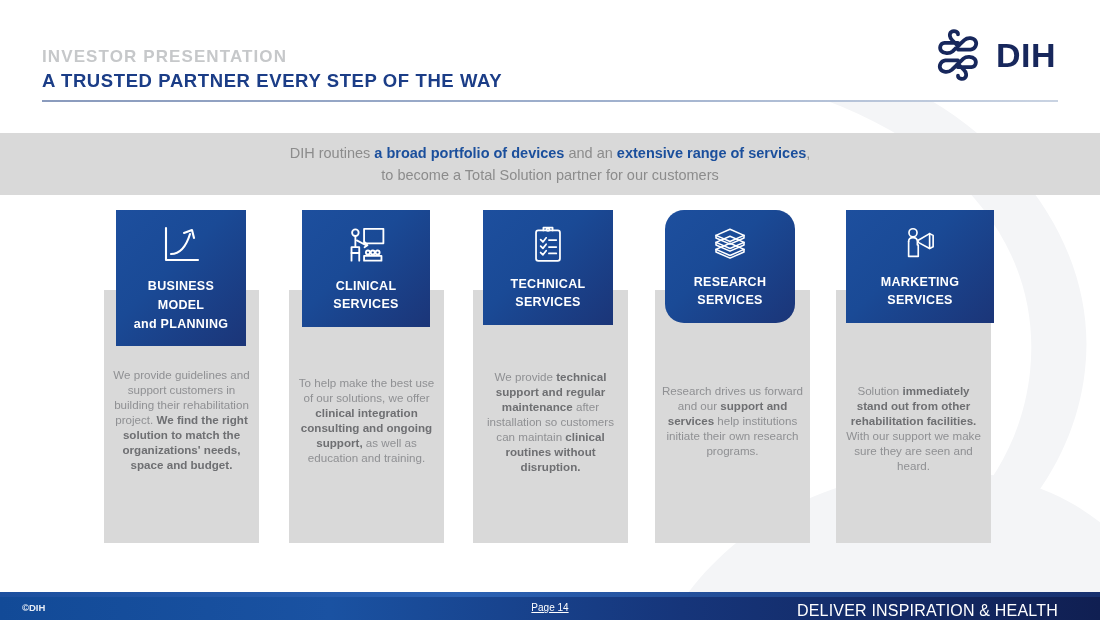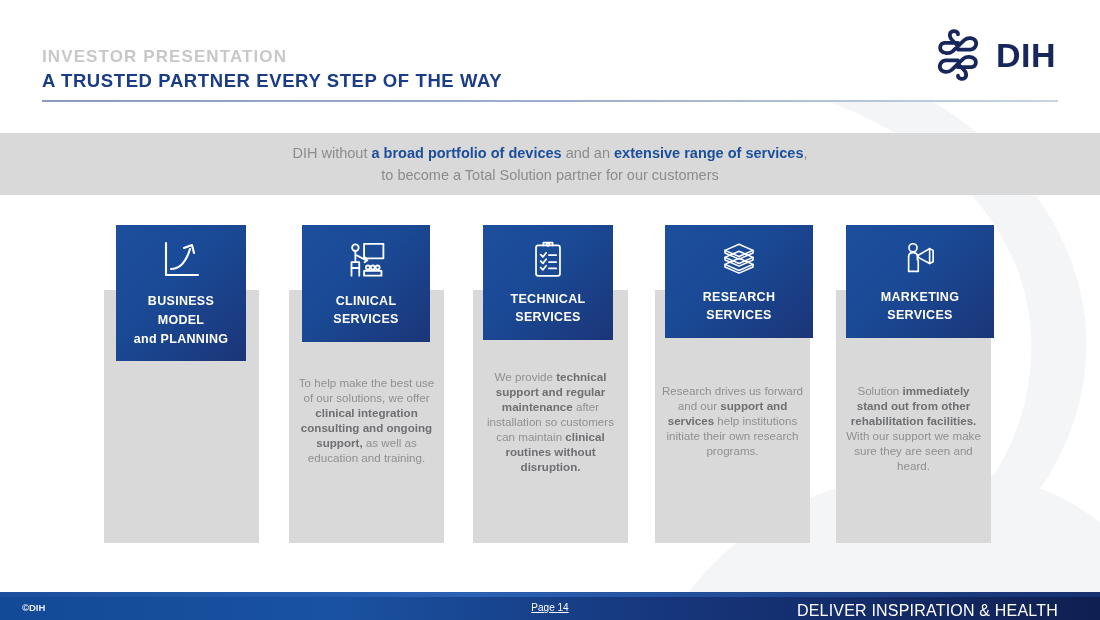--- a/index.html
+++ b/index.html
@@ -46,42 +46,42 @@
   .banner-line b { color:#1b4f9c; font-weight:bold;text-align:right; }
 
   
   .cards { position:absolute; left:0; top:205px; width:1100px; height:360px; z-index:2; }
   .card { position:absolute; top:0; width:200px; height:360px; }
   .card-panel {
     position:absolute; left:0; top:85px; width:155px; height:253px;
     background:#d9d9d9;
   }
   .card-head {
-    position:absolute; top:20px; width:130px; min-height:110px;
+    position:absolute; top:5px; width:130px; min-height:110px;
     background:linear-gradient(135deg,#1d4f9e 0%,#1a4a96 42%,#1b3578 100%);
     display:flex; flex-direction:column; align-items:center;
     padding:14px 8px 13px;
   }
   .card-icon { width:44px; height:44px; display:block; margin-bottom:10px; }
   .card-title {
     color:#ffffff; font-size:12.5px; font-weight:bold; text-align:center;
     line-height:1.5; letter-spacing:0.3px;
   }
   .card-body {
     position:absolute; left:0; width:155px;
     font-size:11.6px; color:#8f9093; line-height:1.29; text-align:center;
     padding:0 5px;
   }
   .card-body b { color:#6e6f72; font-weight:bold; }
 
   
   .c1 { left:92px; }  .c1 .card-panel { left:12px; }  .c1 .card-head { left:24px; width:130px; }
   .c2 { left:277px; } .c2 .card-panel { left:12px; }  .c2 .card-head { left:25px; width:128px; }
   .c3 { left:461px; } .c3 .card-panel { left:12px; }  .c3 .card-head { left:22px; width:130px; }
-  .c4 { left:643px; } .c4 .card-panel { left:12px; }  .c4 .card-head { left:22px; width:148px; }
+  .c4 { left:643px; } .c4 .card-panel { left:12px; }  .c4 .card-head { left:22px; width:130px;border-radius:19px; }
   .c5 { left:824px; } .c5 .card-panel { left:12px; }  .c5 .card-head { left:22px; width:148px; }
 
   .c1 .card-body { left:12px; top:163px; }
   .c2 .card-body { left:12px; top:171px; }
   .c3 .card-body { left:12px; top:165px; }
   .c4 .card-body { left:12px; top:179px; }
   .c5 .card-body { left:12px; top:179px; }
 
   .c1 .card-head { padding-top:13px; }
   .c2 .card-head { height:117px; }
@@ -134,41 +134,44 @@
         <path d="M30 40 L 23 46.5 C 19 50, 12.5 49, 10.5 45.5
                  C 8.5 42, 11 36.5, 16 36 L 30 36"></path>
       </g>
     </svg>
     <div class="logo-word">DIH</div>
   </div>
 </div>
 
 <div class="banner">
   <div class="banner-line">
-    <span>DIH without </span><b>a broad portfolio of devices</b><span> and an </span><b>extensive range of services</b><span>,</span>
+    <span>DIH routines </span><b>a broad portfolio of devices</b><span> and an </span><b>extensive range of services</b><span>,</span>
   </div>
   <div class="banner-line">to become a Total Solution partner for our customers</div>
 </div>
 
 <div class="cards">
 
   <div class="card c1">
     <div class="card-panel"></div>
     <div class="card-head">
       <svg class="card-icon" viewBox="0 0 44 44">
         <g fill="none" stroke="#ffffff" stroke-width="2.1" stroke-linecap="round" stroke-linejoin="round">
           <path d="M7 5 L7 37 L39 37"></path>
           <path d="M12 31 C 20 31, 27 24, 31 11"></path>
           <path d="M25 10 L33 7 L35 15"></path>
         </g>
       </svg>
       <div class="card-title">
         <span>BUSINESS MODEL</span><br>
         <span>and PLANNING</span>
       </div>
+    </div>
+    <div class="card-body">
+      <span>We provide guidelines and support customers in building their rehabilitation project. </span><b>We find the right solution to match the organizations' needs, space and budget.</b>
     </div>
   </div>
 
   <div class="card c2">
     <div class="card-panel"></div>
     <div class="card-head">
       <svg class="card-icon" viewBox="0 0 44 44">
         <g fill="none" stroke="#ffffff" stroke-width="1.9" stroke-linecap="round" stroke-linejoin="round">
           <rect x="20" y="5" width="20" height="15"></rect>
           <circle cx="11" cy="9" r="3.4"></circle>

